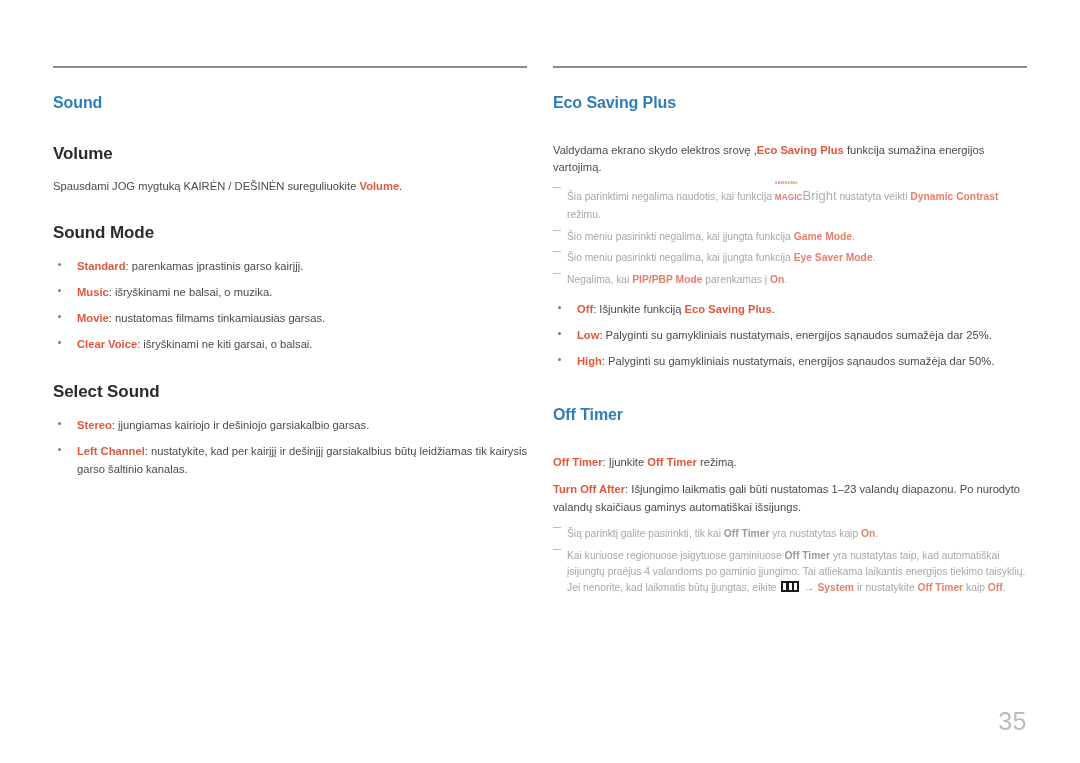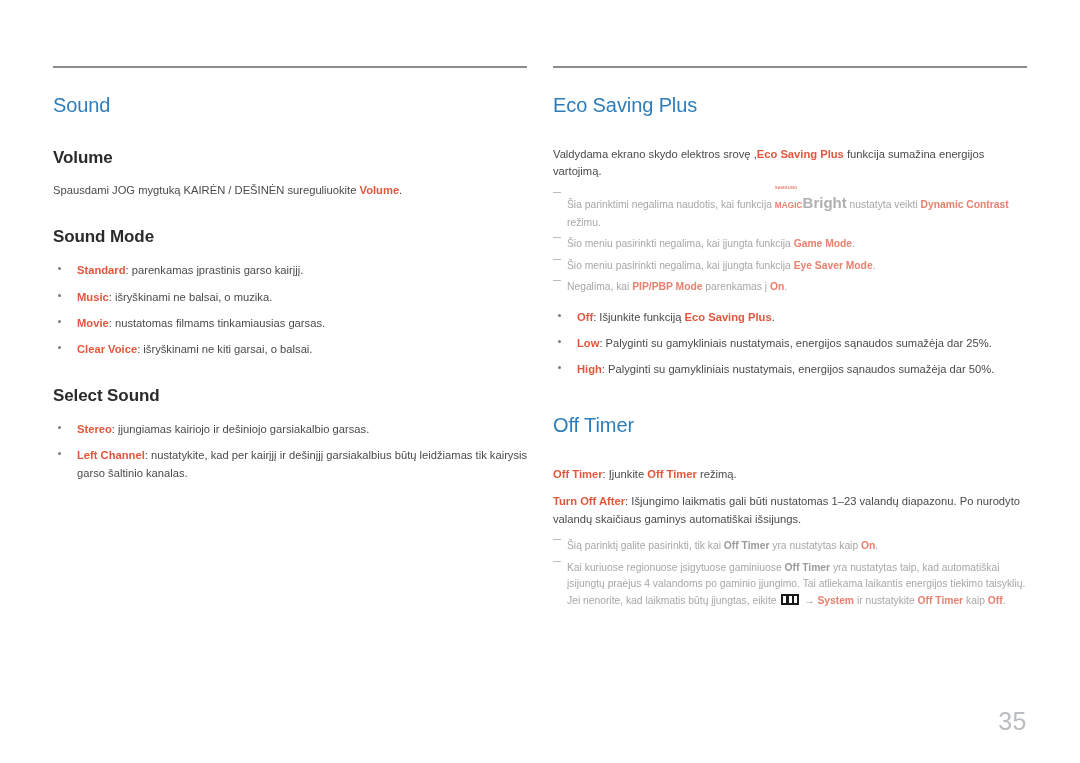--- a/index.html
+++ b/index.html
@@ -31,22 +31,22 @@
   .col-right { left: 553px; }
 
   .rule {
     height: 0;
     border-top: 2px solid #8c8c8c;
     width: 474px;
     margin: 0 0 26px 0;
   }
 
   h1.section-title {
-    font-size: 20px;
-    font-weight: 400;
+    font-size: 16px;
+    font-weight: 700;
     color: #2e7dba;
     margin: 0 0 32px 0;
     letter-spacing: -0.1px;
     line-height: 1.1;
   }
   h1.section-title.tight { margin-bottom: 30px; }
 
   h2.sub-title {
     font-size: 17px;
     font-weight: 600;
@@ -128,22 +128,22 @@
     line-height: 1;
   }
   .magic .magicword {
     font-size: 8.2px;
     font-weight: 700;
     letter-spacing: 0.1px;
     color: #e8806e;
     text-align: center;
   }
   .magic .bright {
-    font-size: 15px;
-    font-weight: 700;
+    font-size: 13px;
+    font-weight: 400;
     color: #b0b0b0;
   }
 
   .menu-icon {
     display: inline-block;
     width: 18px;
     height: 11px;
     background: #1a1a1a;
     vertical-align: -1px;
     position: relative;

